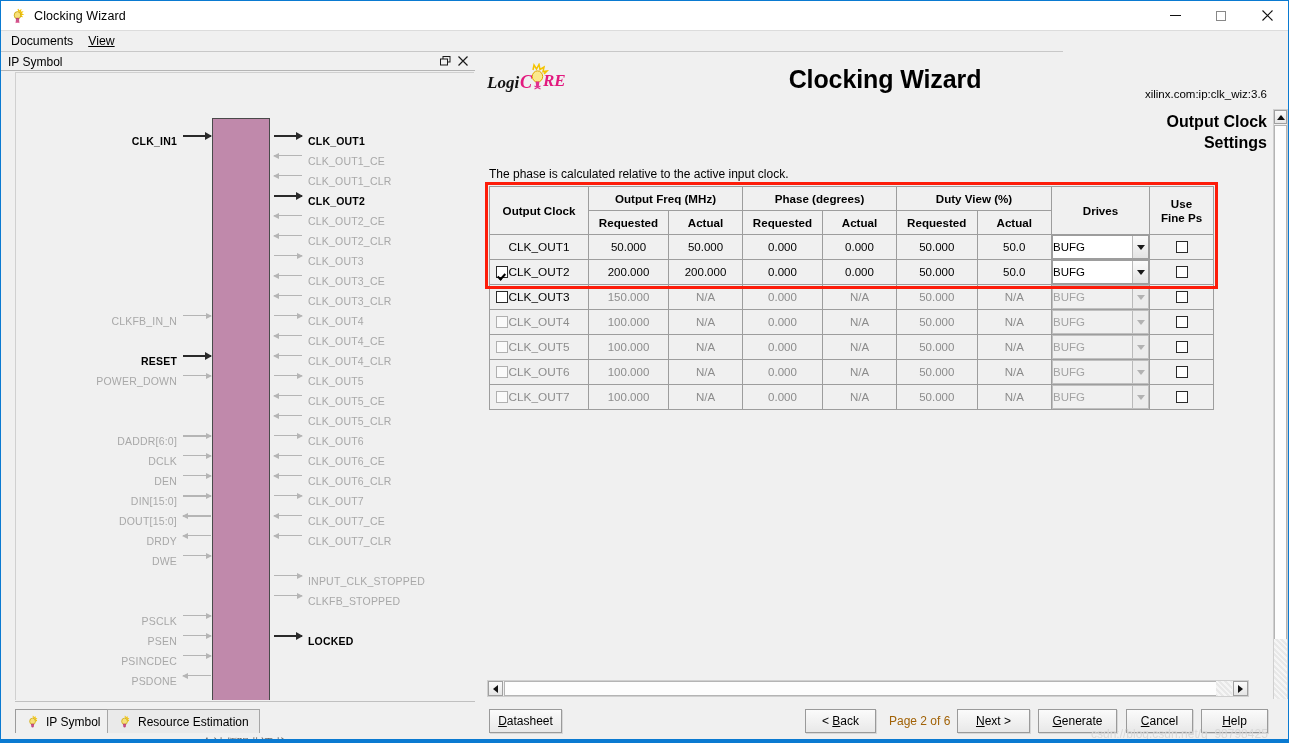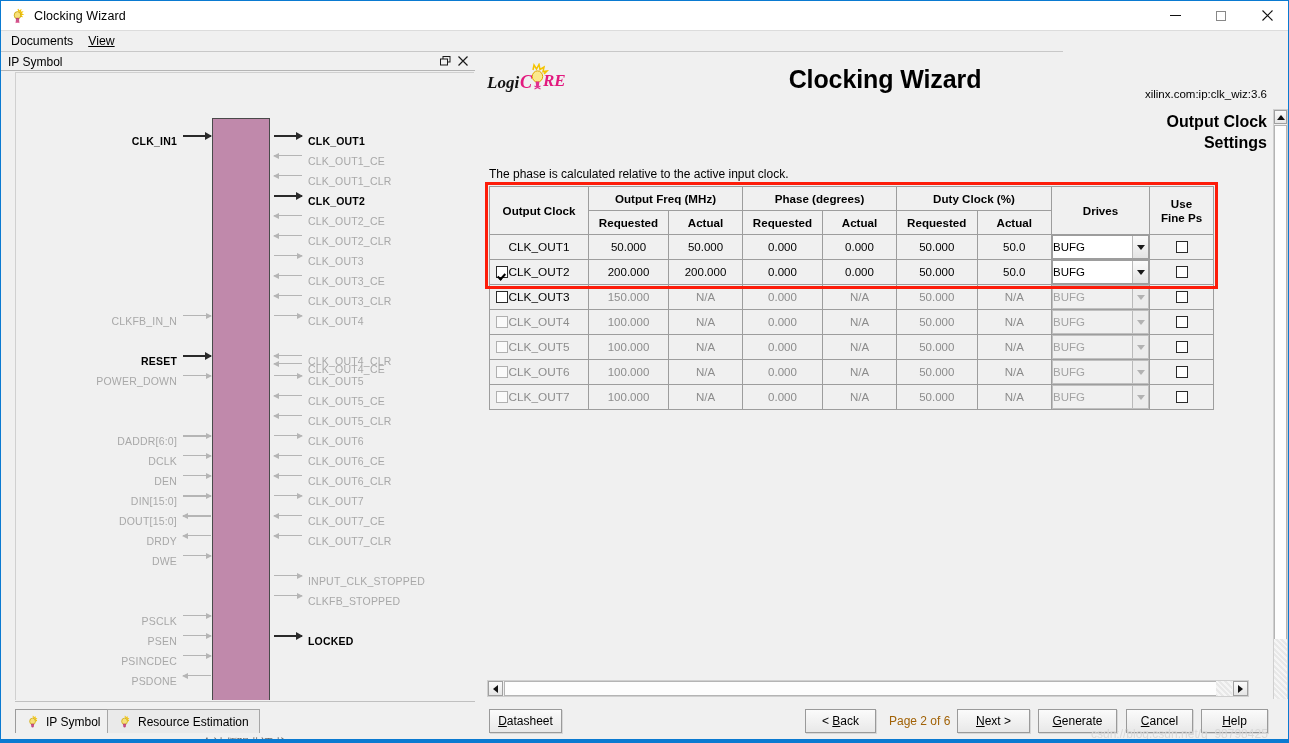--- a/index.html
+++ b/index.html
@@ -524,21 +524,21 @@
               <span class="arrow l"></span>
             </span>
             <span class="pin-label">CLK_OUT3_CLR</span>
           </div>
           <div class="pin right inactive" style="top: 242px;">
             <span class="wire" style="width: 28px;">
               <span class="arrow r"></span>
             </span>
             <span class="pin-label">CLK_OUT4</span>
           </div>
-          <div class="pin right inactive" style="top: 262px; margin-top: 28px;">
+          <div class="pin right inactive" style="top: 262px;">
             <span class="wire" style="width: 28px;">
               <span class="arrow l"></span>
             </span>
             <span class="pin-label">CLK_OUT4_CE</span>
           </div>
           <div class="pin right inactive" style="top: 282px;">
             <span class="wire" style="width: 28px;">
               <span class="arrow l"></span>
             </span>
             <span class="pin-label">CLK_OUT4_CLR</span>
@@ -667,21 +667,21 @@
       <div class="phase-note">The phase is calculated relative to the active input clock.</div>
     </div>
 
     <div class="table-wrap">
       <table class="clk">
         <thead>
           <tr id="hdr-row-1">
               <th rowspan="2" style="width: 99px;">Output Clock</th>
               <th colspan="2" style="width: 154px;">Output Freq (MHz)</th>
               <th colspan="2" style="width: 154px;">Phase (degrees)</th>
-              <th colspan="2" style="width: 155px;">Duty Clock (%)</th>
+              <th colspan="2" style="width: 155px;">Duty View (%)</th>
               <th rowspan="2" style="width: 98px;">Drives</th>
               <th rowspan="2" style="width: 64px; line-height: 14px;">Use<br>Fine Ps</th>
             </tr>
           <tr id="hdr-row-2">
               <th style="width: 80px;">Requested</th>
               <th style="width: 74px;">Actual</th>
               <th style="width: 80px;">Requested</th>
               <th style="width: 74px;">Actual</th>
               <th style="width: 80px;">Requested</th>
               <th style="width: 74px;">Actual</th>

